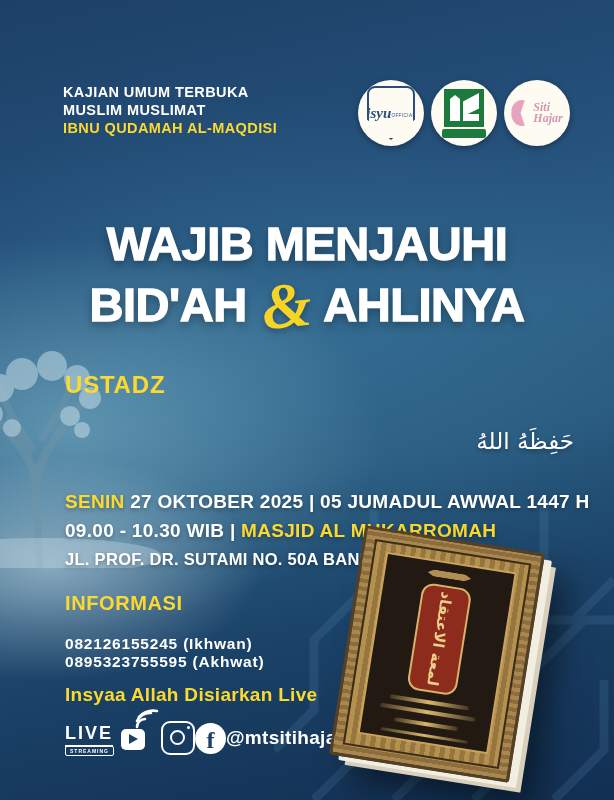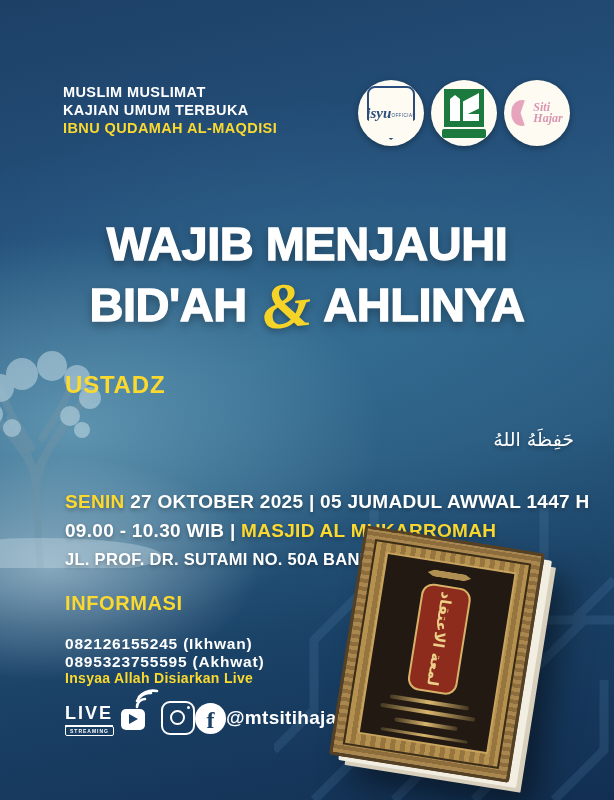--- a/index.html
+++ b/index.html
@@ -30,30 +30,30 @@
   .mosque-banner{position:absolute;left:50%;transform:translateX(-50%);bottom:8px;width:44px;height:9px;background:#1c7a3e;border-radius:2px;}
   .sh-wrap{display:flex;align-items:center;gap:0;}
   .crescent{width:22px;height:26px;border-radius:50%;background:#e7a5bd;clip-path:polygon(0 0,62% 0,42% 50%,62% 100%,0 100%);}
   .sh-text{font-family:"Liberation Serif",serif;font-style:italic;color:#d995b1;font-size:12px;line-height:11px;font-weight:bold;}
   
   .title{left:0;right:0;top:216px;text-align:center;color:#fff;font-weight:bold;font-size:47px;line-height:56px;letter-spacing:-.5px;-webkit-text-stroke:1.3px #fff;text-shadow:0 4px 10px rgba(0,0,0,.35);}
   .title .amp{font-family:"Liberation Serif",serif;font-style:italic;font-weight:bold;color:#f6d327;-webkit-text-stroke:0;font-size:64px;display:inline-block;transform:rotate(-6deg) translateY(6px);margin:0 2px;text-shadow:0 3px 6px rgba(0,0,0,.3);}
   
   .speaker-label{left:65px;top:371px;color:#fbd92f;font-size:24px;font-weight:bold;letter-spacing:.8px;}
   .speaker-name{left:65px;top:393px;color:#fff;font-size:26.5px;font-weight:bold;letter-spacing:.2px;text-shadow:0 2px 5px rgba(0,0,0,.3);}
-  .speaker-arabic{left:0;right:40px;top:428px;text-align:right;color:#fff;font-size:19px;font-family:"DejaVu Sans",sans-serif;text-shadow:0 2px 4px rgba(0,0,0,.3);}
+  .speaker-arabic{left:0;right:40px;top:428px;text-align:right;color:#fff;font-size:23px;font-family:"DejaVu Sans",sans-serif;text-shadow:0 2px 4px rgba(0,0,0,.3);}
   
   .schedule{left:65px;top:488px;color:#fff;font-weight:bold;font-size:19px;line-height:28.5px;letter-spacing:.3px;text-shadow:0 2px 4px rgba(0,0,0,.3);}
   .schedule .yellow{color:#fbd92f;}
   .schedule .addr{font-size:16.5px;}
   
   .info{left:65px;top:592px;color:#fff;}
   .info-heading{color:#fbd92f;font-size:20px;font-weight:bold;letter-spacing:.6px;margin-bottom:20px;}
   .phone{font-size:15.5px;font-weight:bold;letter-spacing:.8px;line-height:17.5px;}
-  .live-note{color:#fbd92f;font-size:14px;font-weight:bold;letter-spacing:.3px;}
+  .live-note{color:#fbd92f;font-size:19px;font-weight:bold;margin-top:14px;letter-spacing:.3px;}
   .social-row{display:flex;align-items:center;gap:0;margin-top:10px;height:44px;}
   .live-logo{position:relative;width:96px;height:42px;}
   .live-word{position:absolute;left:0;top:6px;font-size:18px;font-weight:bold;letter-spacing:2px;color:#fff;border-bottom:2.5px solid #fff;padding-bottom:1px;}
   .streaming-box{position:absolute;left:0;top:29px;border:1.5px solid #fff;border-radius:2px;font-size:5px;letter-spacing:1px;padding:1px 4px;color:#fff;font-weight:bold;}
   .play-btn{position:absolute;left:56px;top:12px;width:24px;height:21px;background:#fff;border-radius:5px;}
   .play-btn:before{content:"";position:absolute;left:8px;top:5px;border-left:9px solid #1a4166;border-top:5.5px solid transparent;border-bottom:5.5px solid transparent;}
   .ig-icon{width:30px;height:30px;border:2.5px solid #fff;border-radius:9px;position:relative;}
   .ig-icon:before{content:"";position:absolute;left:7px;top:7px;width:11px;height:11px;border:2.5px solid #fff;border-radius:50%;}
   .ig-icon:after{content:"";position:absolute;right:3px;top:3px;width:3px;height:3px;background:#fff;border-radius:50%;}
   .fb-icon{width:31px;height:31px;background:#fff;border-radius:50%;color:#1a4166;font-weight:bold;font-size:24px;display:flex;align-items:flex-end;justify-content:center;overflow:hidden;font-family:"Liberation Serif",serif;}
@@ -99,22 +99,22 @@
     <g stroke="#5d87b3" stroke-width="9" fill="none" opacity="0.22">
       <path d="M40 300 L90 250 L90 180 L150 120 L220 120 L270 70 L270 0"></path>
       <path d="M120 300 L170 250 L170 180 L230 120 L300 120 L340 80"></path>
       <path d="M200 300 L250 250 L250 180 L310 120 L340 120"></path>
       <path d="M0 250 L40 210 L40 140 L100 80 L100 10"></path>
       <path d="M280 300 L330 250 L330 180"></path>
     </g>
   </svg>
 
   <div class="abs header-text">
+    <div>KAJIAN UMUM TERBUKA</div>
     <div>MUSLIM MUSLIMAT</div>
-    <div>KAJIAN UMUM TERBUKA</div>
     <div class="yellow">IBNU QUDAMAH AL-MAQDISI</div>
   </div>
 
   <div class="abs logos">
     <div class="logo-circle">
       <div class="shield">
         <span class="isyu">isyu</span>
         <span class="official">OFFICIAL</span>
       </div>
     </div>

